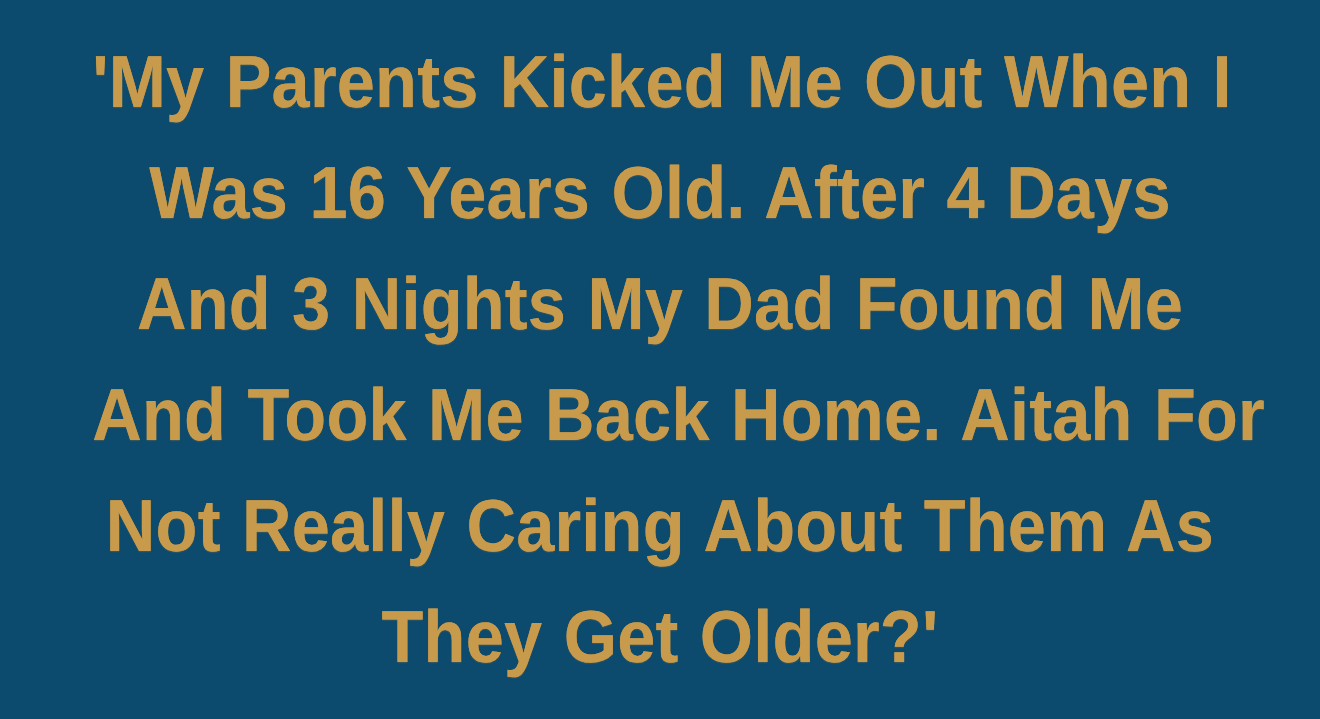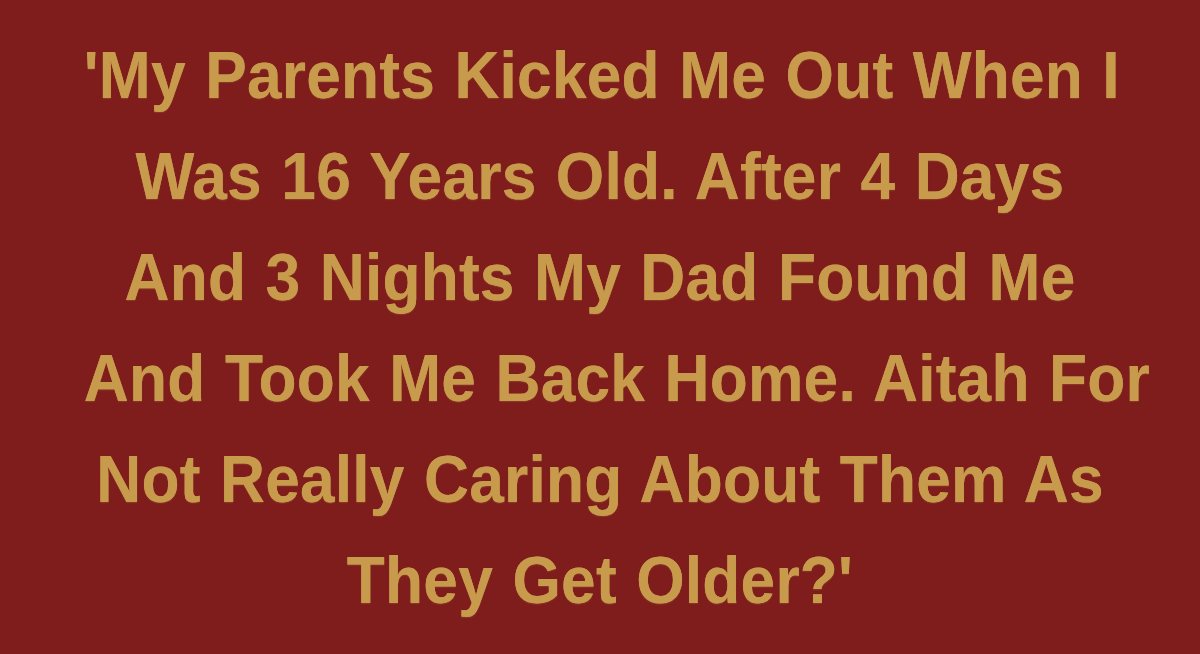--- a/index.html
+++ b/index.html
@@ -49,21 +49,21 @@
     text-rendering: optimizeLegibility;
     
     text-shadow:
       0 0 0.6px rgba(200,154,76,0.85),
       0 1px 1.4px rgba(170,128,60,0.30);
   }
 </style>
 </head>
 <body style="background: rgb(248, 246, 246);">
 
-<div id="headline-card" style="background: #7f1d1d;">
+<div id="headline-card" style="background: #0c4a6e;">
 
   <div id="headline-block">
 
     <span class="headline-line" style="color: rgb(200, 154, 76);">'My Parents Kicked Me Out When I</span>
 
     <span class="headline-line" style="color: rgb(200, 154, 76);">Was 16 Years Old. After 4 Days</span>
 
     <span class="headline-line" style="color: rgb(200, 154, 76);">And 3 Nights My Dad Found Me</span>
 
     <span class="headline-line" style="color: rgb(200, 154, 76);">And Took Me Back Home. Aitah For</span>

